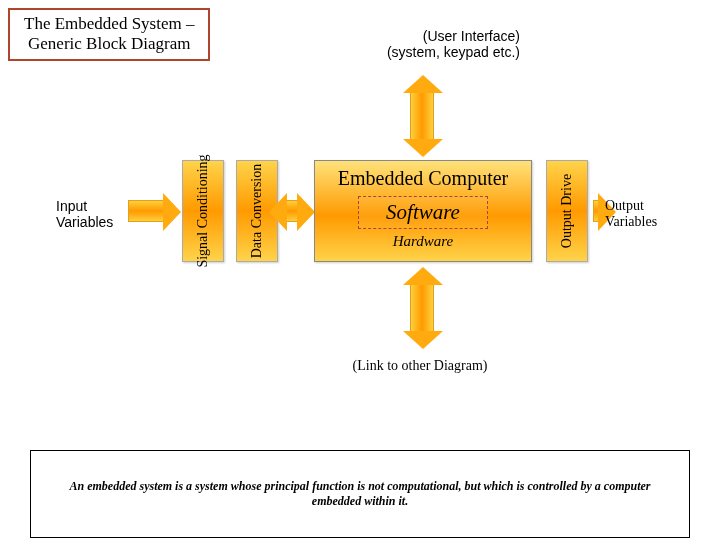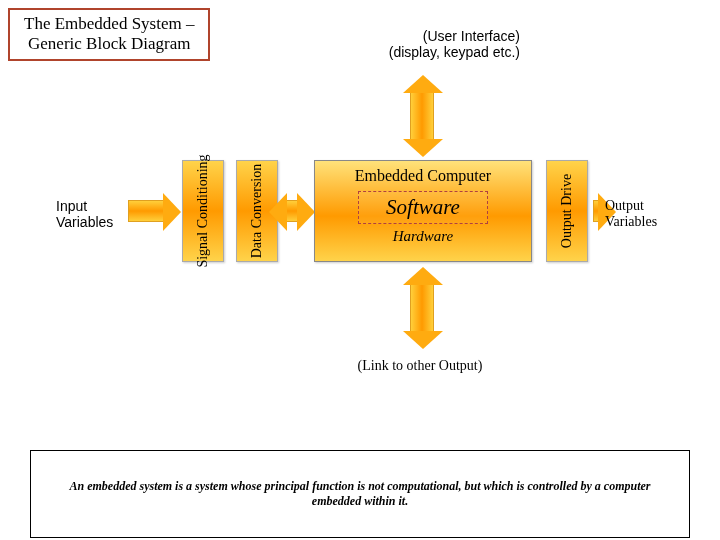--- a/index.html
+++ b/index.html
@@ -78,21 +78,21 @@
   .comp {
     position: absolute;
     top: 160px; left: 314px;
     width: 218px; height: 102px;
     border: 1px solid #888;
     background: linear-gradient(to bottom,#ffe27a 0%,#ff9a00 55%,#ffd34a 100%);
     box-shadow: 1px 1px 2px rgba(0,0,0,.2);
     text-align: center;
     font-size: 15px;
   }
-  .comp .ec { margin-top: 6px; font-size: 16px; }
+  .comp .ec { margin-top: 6px; font-size: 20px; }
   .comp .sw {
     margin: 6px auto 4px;
     width: 130px;
     border: 1px dashed #b04040;
     font-style: italic;
     font-size: 21px;
     padding: 3px 0;
     background: rgba(255,255,255,0.05);
   }
   .comp .hw { font-style: italic; font-size: 15px; }
@@ -137,21 +137,21 @@
 </head>
 <body>
 
 <div class="title-box">
   <div>The Embedded System –</div>
   <div>Generic Block Diagram</div>
 </div>
 
 <div class="ui-label">
   <div>(User Interface)</div>
-  <div>(display, keypad etc.)</div>
+  <div>(system, keypad etc.)</div>
 </div>
 
 <div class="arrow-v bi av1"></div>
 
 <div class="input-label">
   <div>Input</div>
   <div>Variables</div>
 </div>
 
 <div class="arrow-h right ah1"></div>
@@ -178,15 +178,15 @@
 
 <div class="arrow-h right ah3"></div>
 
 <div class="output-label">
   <div>Output</div>
   <div>Variables</div>
 </div>
 
 <div class="arrow-v bi av2"></div>
 
-<div class="link-label">(Link to other Output)</div>
+<div class="link-label">(Link to other Diagram)</div>
 
 <div class="caption">An embedded system is a system whose principal function is not computational, but which is controlled by a computer embedded within it.</div>
 
 </body></html>

